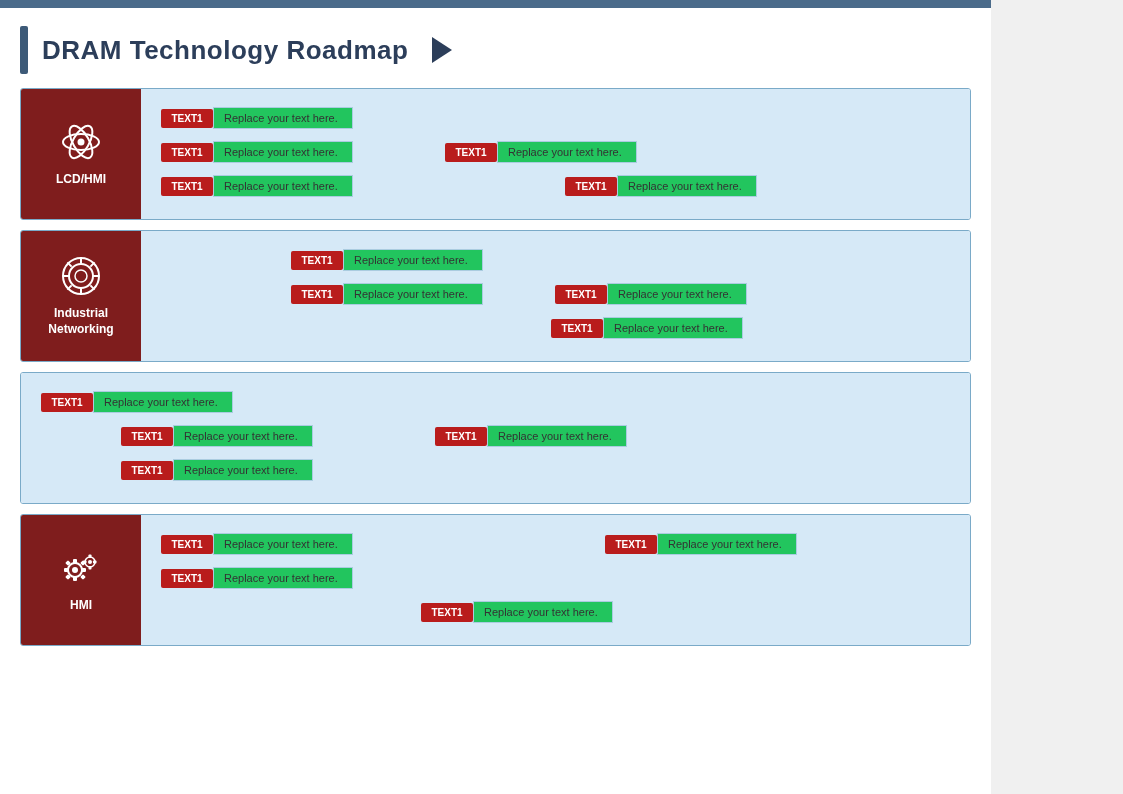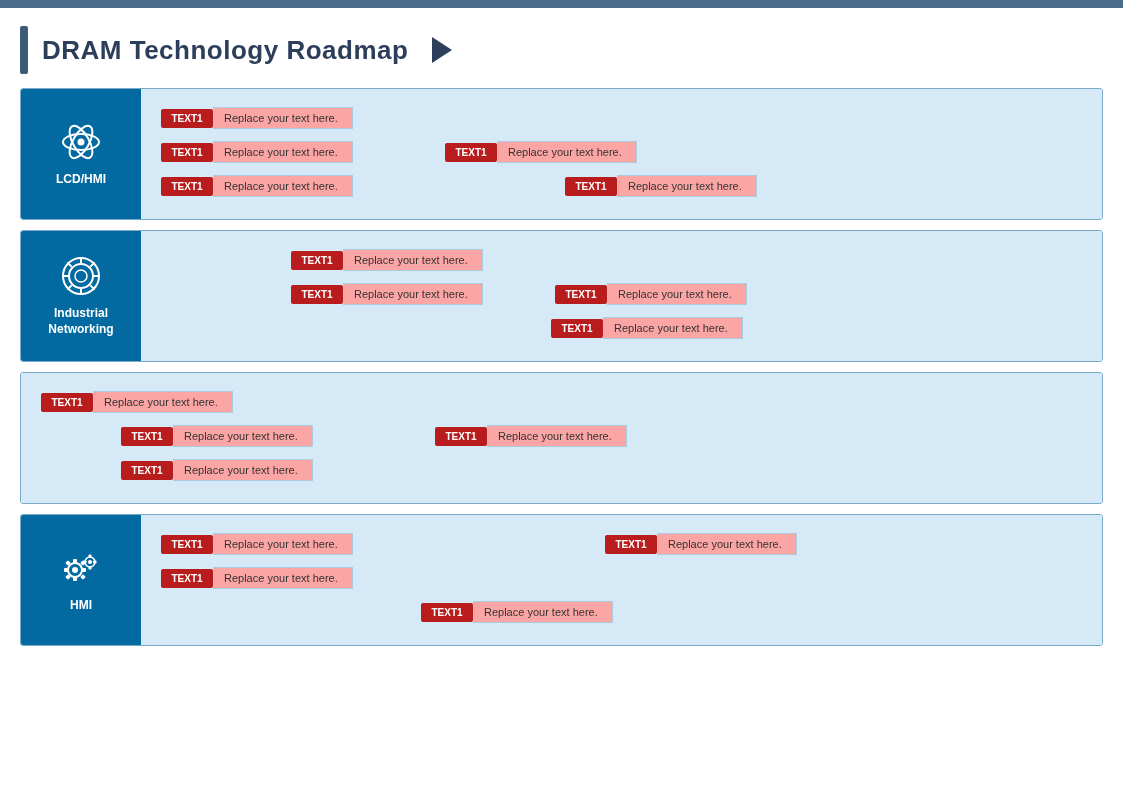--- a/index.html
+++ b/index.html
@@ -5,21 +5,21 @@
     * { box-sizing: border-box; margin: 0; padding: 0; }
     body {
       font-family: Arial, sans-serif;
       background: #f0f0f0;
       width: 1123px;
       min-height: 794px;
       overflow: hidden;
     }
 
     .page {
-      width: 1123px;
+      width: 991px;
       min-height: 794px;
       background: #ffffff;
       position: relative;
     }
 
     
     .top-bar {
       width: 100%;
       height: 8px;
       background: #4a6b8a;
@@ -69,21 +69,21 @@
       display: flex;
       width: 100%;
       border: 1.5px solid #7aaac8;
       border-radius: 3px;
       overflow: hidden;
     }
 
     .row-label {
       width: 120px;
       min-width: 120px;
-      background: #0369a1;
+      background: #7f1d1d;
       display: flex;
       flex-direction: column;
       align-items: center;
       justify-content: center;
       padding: 16px 8px;
       gap: 8px;
       color: white;
       font-size: 12px;
       font-weight: bold;
       text-align: center;
@@ -117,21 +117,21 @@
       font-size: 10px;
       font-weight: bold;
       padding: 4px 8px;
       border-radius: 2px;
       white-space: nowrap;
       min-width: 52px;
       text-align: center;
     }
 
     .text-box {
-      background: #fca5a5;
+      background: #22c55e;
       border: 1px solid #aacce0;
       padding: 4px 10px;
       font-size: 11px;
       color: #333;
       white-space: nowrap;
       min-width: 140px;
     }
 
     
     .row-content {

